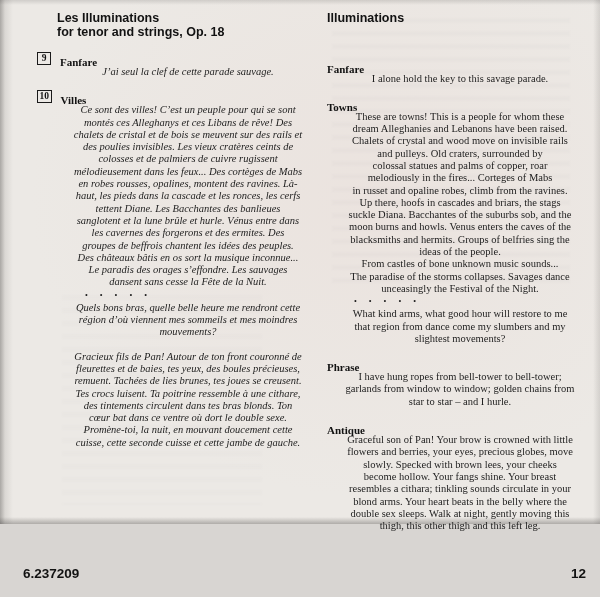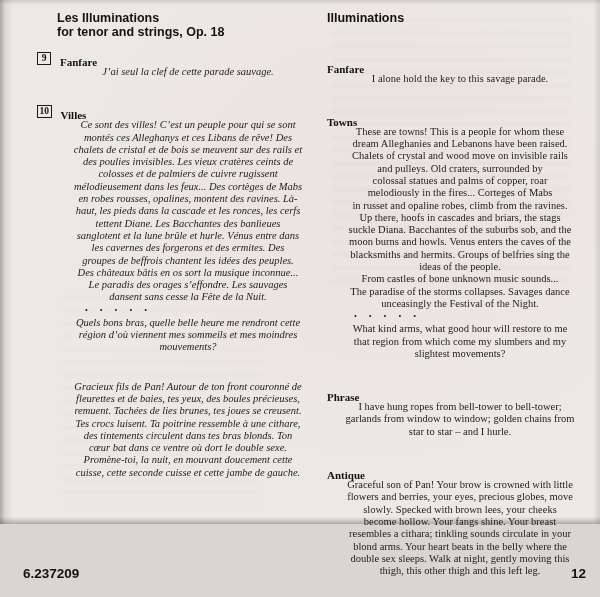--- a/index.html
+++ b/index.html
@@ -20,21 +20,21 @@
   .ghost-1{left:332px;top:18px;width:238px;height:270px;
     background:repeating-linear-gradient(to bottom, rgba(108,102,126,0.055) 0 5px, rgba(0,0,0,0) 5px 13px);}
   .ghost-2{left:62px;top:295px;width:200px;height:210px;
     background:repeating-linear-gradient(to bottom, rgba(108,102,126,0.04) 0 5px, rgba(0,0,0,0) 5px 13px);}
   .col{position:absolute;top:12px;}
   .col-fr{left:37px;width:282px;}
   .col-en{left:327px;width:266px;}
   .work-title{font-family:"Liberation Sans", sans-serif;font-weight:bold;
     font-size:12.5px;line-height:13.5px;color:#121212;}
   .col-fr .work-title{margin-left:20px;}
-  .section{margin-top:27px;}
+  .section{margin-top:12px;}
   .col-fr .section-first{margin-top:13px;}
   .col-en .section-first{margin-top:33px;}
   .sec-head{height:14px;white-space:nowrap;}
   .track-badge{display:inline-block;min-width:9px;border:1.2px solid #1a1a1a;
     font:bold 9.5px/10.5px "Liberation Serif", serif;padding:0 1.5px;text-align:center;
     vertical-align:top;margin-right:5px;color:#121212;}
   .sec-title{font:bold 11px/13px "Liberation Serif", serif;color:#121212;}
   .body{font-size:10.5px;line-height:12.3px;white-space:pre;color:#1d1d1d;text-align:center;}
   .col-fr .body{font-style:italic;margin-left:20px;}
   .dots{font-size:8px;letter-spacing:5px;line-height:12px;margin:1px 0 0 48px;color:#1a1a1a;}
@@ -128,21 +128,21 @@
 Up there, hoofs in cascades and briars, the stags
 suckle Diana. Bacchantes of the suburbs sob, and the
 moon burns and howls. Venus enters the caves of the
 blacksmiths and hermits. Groups of belfries sing the
 ideas of the people.
 From castles of bone unknown music sounds...
 The paradise of the storms collapses. Savages dance
 unceasingly the Festival of the Night.</div>
       <div class="dots">• • • • •</div>
       <div class="body">What kind arms, what good hour will restore to me
-that region from which come my slumbers and my
+that region from dance come my slumbers and my
 slightest movements?</div>
     </div>
 
     <div class="section">
       <div class="sec-head">
         <span class="sec-title">Phrase</span>
       </div>
       <div class="body">I have hung ropes from bell-tower to bell-tower;
 garlands from window to window; golden chains from
 star to star – and I hurle.</div>

